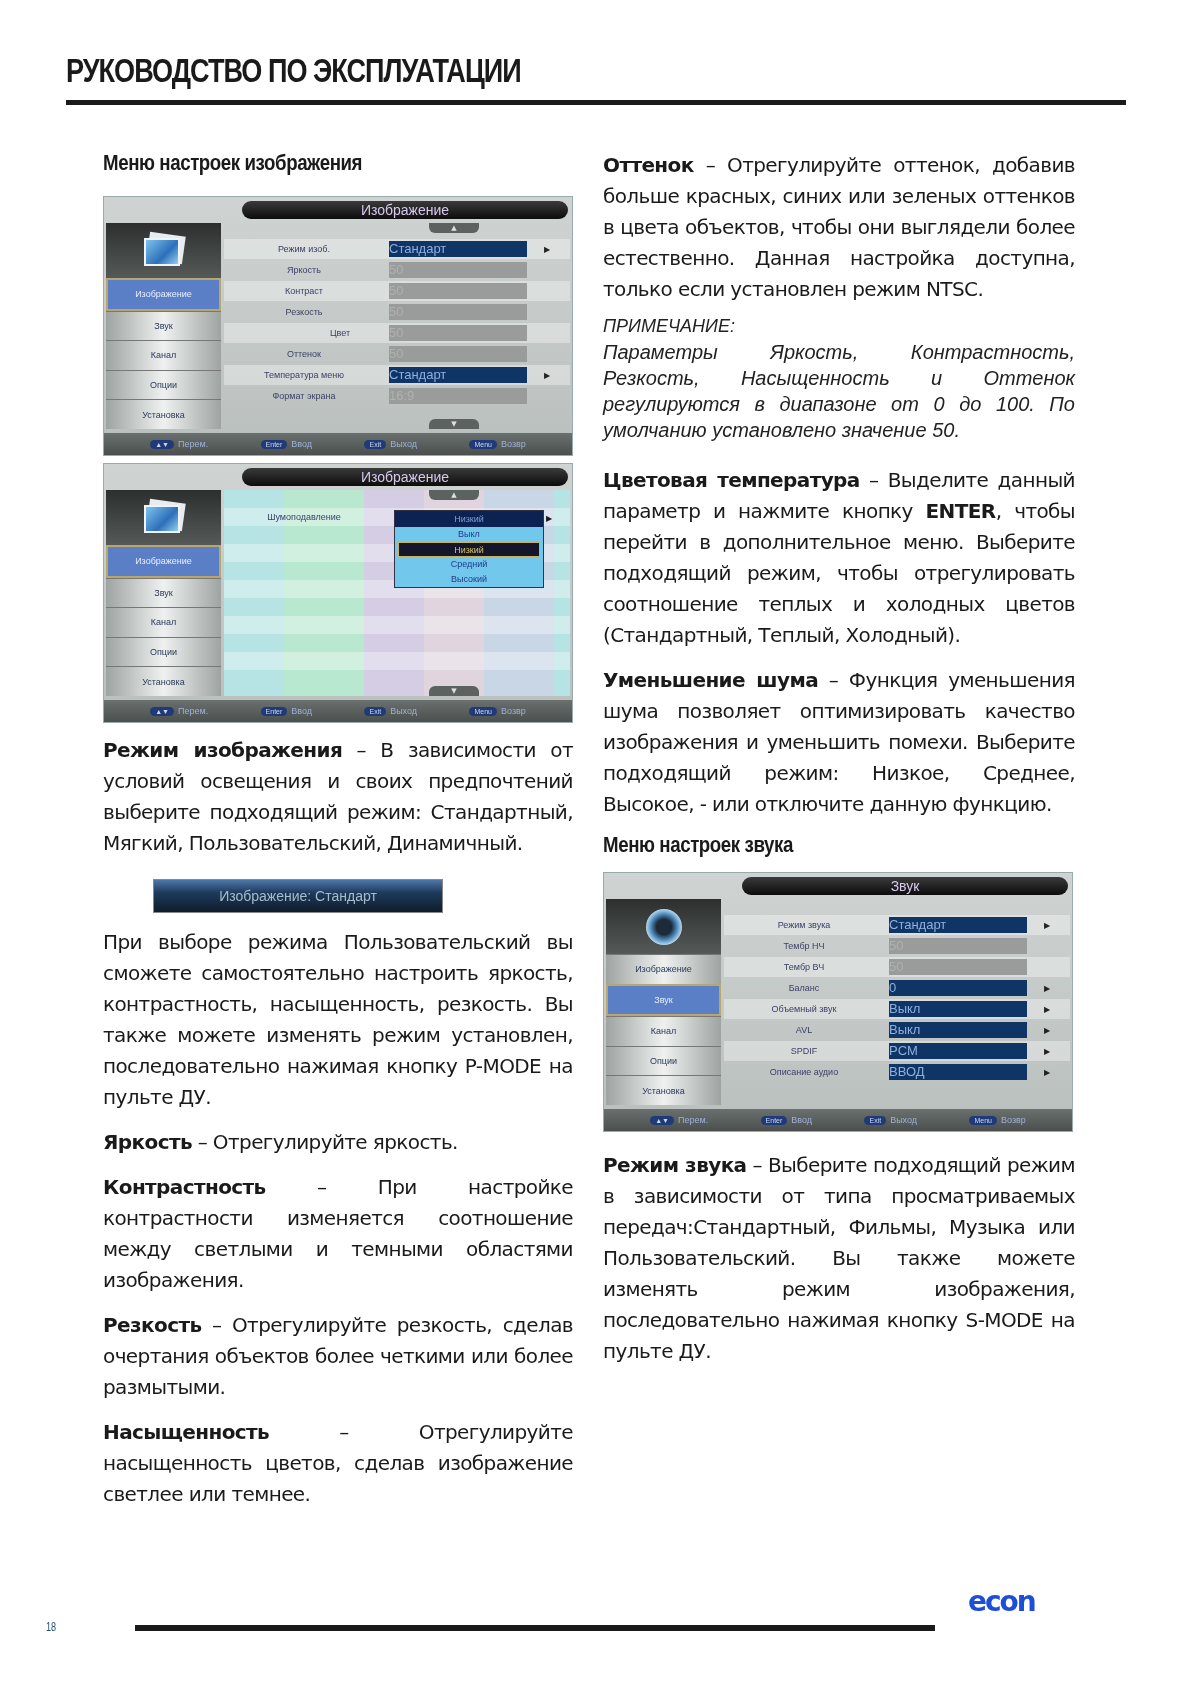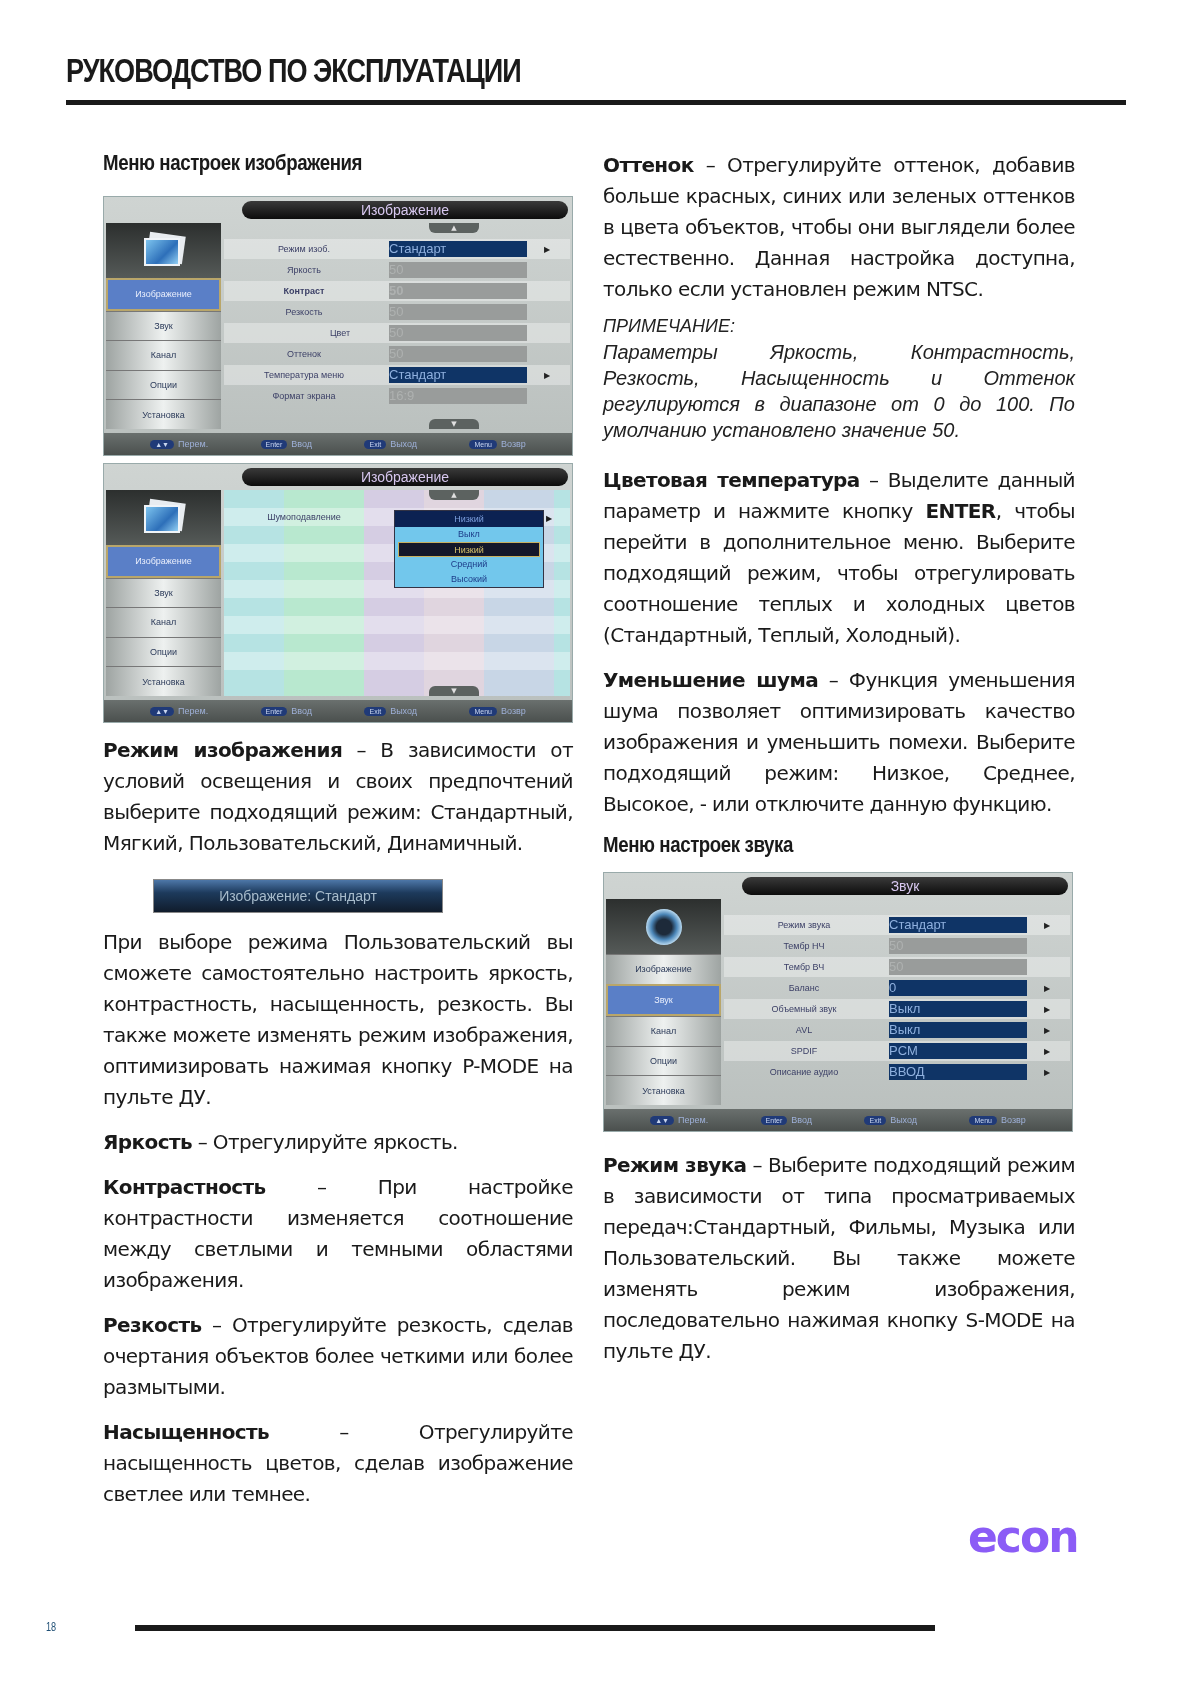--- a/index.html
+++ b/index.html
@@ -95,21 +95,21 @@
   .sound-icon {
     width: 36px; height: 36px; border-radius: 50%;
     background: radial-gradient(circle, #1d2a3a 30%, #4b86b8 50%, #b6d7ee 70%, #2c3d52 100%);
   }
   .pic-icon { width: 44px; height: 34px; position: relative; }
   .pic-icon .back { position: absolute; left: 6px; top: 0; width: 36px; height: 28px; background: #e8ecf0; transform: rotate(8deg); }
   .pic-icon .front { position: absolute; left: 2px; top: 4px; width: 36px; height: 28px; background: linear-gradient(135deg, #7dc4ef, #2d6fb9 60%, #93d0f4); border: 2px solid #f0f4f8; }
 
   .footer-page { position: absolute; left: 46px; top: 1619px; font-family: "Liberation Sans", sans-serif; font-size: 13px; color: #1f4f75; transform: scaleX(0.7); transform-origin: left; }
   .footer-rule { position: absolute; left: 135px; top: 1625px; width: 800px; height: 6px; background: #1a1a1a; }
-  .footer-logo { position: absolute; left: 968px; top: 1515px; font-family: "DejaVu Sans", sans-serif; font-size: 44px; font-weight: bold; letter-spacing: -2px; color: #8b5cf6; line-height: 44px; }
+  .footer-logo { position: absolute; left: 968px; top: 1580px; font-family: "DejaVu Sans", sans-serif; font-size: 28px; font-weight: bold; letter-spacing: -2px; color: #1d4ed8; line-height: 44px; }
 </style>
 </head>
 <body>
 
 <div class="page-title">РУКОВОДСТВО ПО ЭКСПЛУАТАЦИИ</div>
 <div class="title-rule"></div>
 
 <div class="col col-left">
   <div class="section-heading">Меню настроек изображения</div>
 
@@ -133,21 +133,21 @@
       <div class="rows">
           <div class="row" style="top: 16px;">
             <span class="lbl">Режим изоб.</span>
             <span class="val blue">Стандарт</span>
             <span class="arrow">▶</span>
           </div>
           <div class="row" style="top: 37px;">
             <span class="lbl">Яркость</span>
             <span class="val grey">50</span>
           </div>
-          <div class="row" style="top: 58px; font-weight: bold;">
+          <div class="row" style="top: 58px;">
             <span class="lbl">Контраст</span>
             <span class="val grey">50</span>
           </div>
           <div class="row" style="top: 79px;">
             <span class="lbl">Резкость</span>
             <span class="val grey">50</span>
           </div>
           <div class="row" style="top: 100px; padding-left: 36px;">
             <span class="lbl">Цвет</span>
             <span class="val grey">50</span>
@@ -238,21 +238,21 @@
           <span class="key">Menu</span>
           <span>Возвр</span>
         </span>
       </div>
   </div>
 
   <p class="para" style="margin-top:12px;"><b>Режим изображения</b><span> – В зависимости от условий освещения и своих предпочтений выберите подходящий режим: Стандартный, Мягкий, Пользовательский, Динамичный.</span></p>
 
   <div class="mode-banner">Изображение: Стандарт</div>
 
-  <p class="para para-gap">При выборе режима Пользовательский вы сможете самостоятельно настроить яркость, контрастность, насыщенность, резкость. Вы также можете изменять режим изображения, оптимизировать нажимая кнопку P-MODE на пульте ДУ.</p>
+  <p class="para para-gap">При выборе режима Пользовательский вы сможете самостоятельно настроить яркость, контрастность, насыщенность, резкость. Вы также можете изменять режим установлен, последовательно нажимая кнопку P-MODE на пульте ДУ.</p>
   <p class="para para-gap"><b>Яркость</b><span> – Отрегулируйте яркость.</span></p>
   <p class="para para-gap"><b>Контрастность</b><span> – При настройке контрастности изменяется соотношение между светлыми и темными областями изображения.</span></p>
   <p class="para para-gap"><b>Резкость</b><span> – Отрегулируйте резкость, сделав очертания объектов более четкими или более размытыми.</span></p>
   <p class="para para-gap"><b>Насыщенность</b><span> – Отрегулируйте насыщенность цветов, сделав изображение светлее или темнее.</span></p>
 </div>
 
 <div class="col col-right">
   <p class="para"><b>Оттенок</b><span> – Отрегулируйте оттенок, добавив больше красных, синих или зеленых оттенков в цвета объектов, чтобы они выглядели более естественно. Данная настройка доступна, только если установлен режим NTSC.</span></p>
   <div class="note-title">ПРИМЕЧАНИЕ:</div>
   <div class="note-body">Параметры Яркость, Контрастность, Резкость, Насыщенность и Оттенок регулируются в диапазоне от 0 до 100. По умолчанию установлено значение 50.</div>

